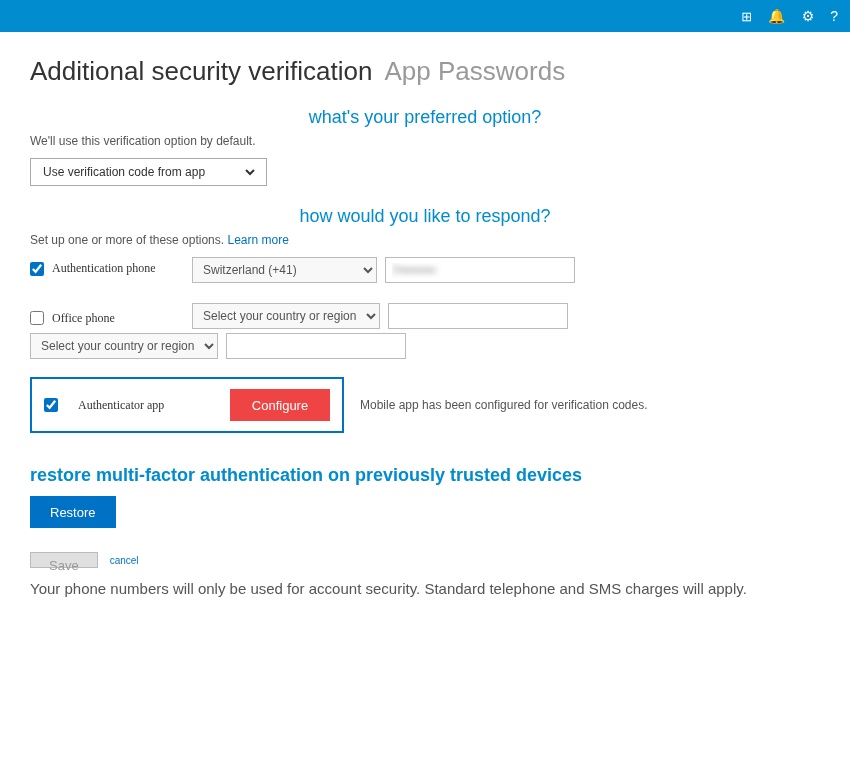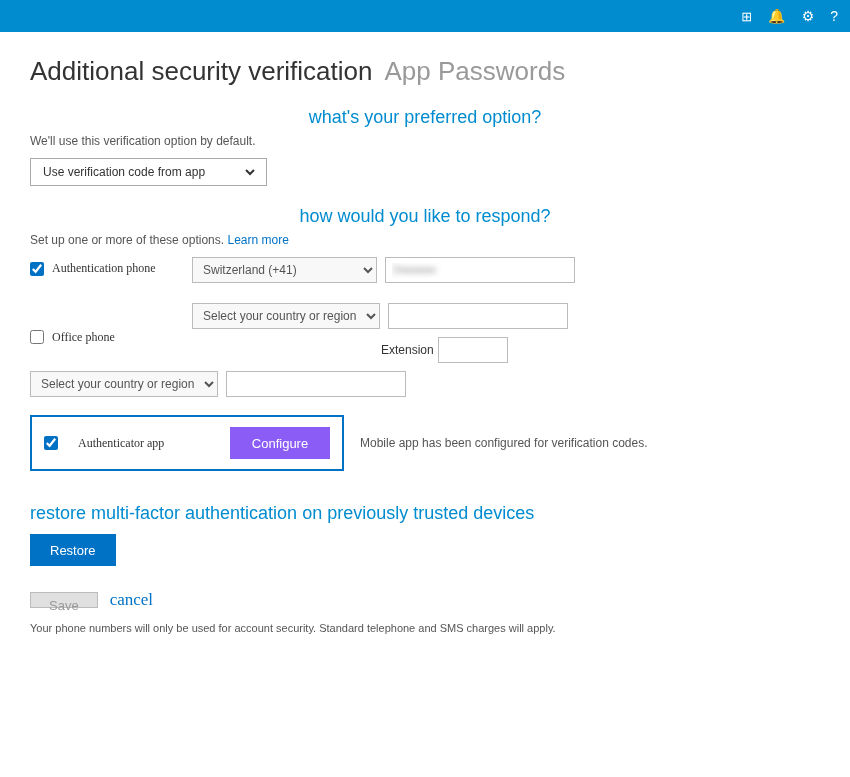--- a/index.html
+++ b/index.html
@@ -168,39 +168,39 @@
       border: 2px solid #0072c6;
       padding: 10px 12px;
       display: flex;
       align-items: center;
       gap: 12px;
       margin: 8px 0;
       max-width: 400px;
       justify-content: center;
     }
     .configure-btn {
-      background: #8b5cf6;
+      background: #ef4444;
       color: white;
       border: none;
       padding: 0 20px;
       font-size: 13px;
       cursor: pointer;
       height: 32px;
       min-width: 100px;
     }
     .app-configured-text {
       font-size: 12px;
       color: #555;
       margin-left: 8px;
     }
 
     
     .restore-heading {
       font-size: 18px;
-      font-weight: 400;
+      font-weight: 700;
       color: #008ccf;
       margin-top: 24px;
       margin-bottom: 10px;
     }
 
     .restore-btn {
       background: #0072c6;
       color: white;
       border: none;
       padding: 7px 20px;
@@ -222,27 +222,26 @@
       color: #999;
       border: 1px solid #bbb;
       padding: 5px 18px;
       font-size: 13px;
       cursor: not-allowed;
       height: 16px;
     }
     .cancel-link {
       color: #0072c6;
       text-decoration: none;
-      font-size: 17px;
-      cursor: pointer;
-      font-family: Liberation Serif, serif;
+      font-size: 10px;
+      cursor: pointer;
     }
 
     .footer-text {
-      font-size: 11px;
+      font-size: 15px;
       color: #555;
       margin-top: 4px;
     }
 
     .grid-icon { font-size: 13px; color: white; }
 
     .row-wrapper {
       display: flex;
       align-items: flex-start;
       margin-bottom: 2px;
@@ -332,24 +331,20 @@
       <input type="checkbox" id="office-phone-check" style="">
       <label for="office-phone-check" class="option-label">Office phone</label>
     </div>
     <div class="office-extension-col">
       <div class="row-controls-col">
         <select class="country-select">
           <option value="">Select your country or region</option>
         </select>
         <input type="text" class="phone-input" value="" placeholder="" style="">
       </div>
-      <div class="extension-row" style="margin-left: 189px;">
-        <span class="extension-label">Extension</span>
-        <input type="text" class="extension-input" value="" style="">
-      </div>
     </div>
   </div>
 
   
   <div class="row-wrapper" style="margin-top:4px;">
     <div class="row-controls-col">
       <select class="country-select">
         <option value="">Select your country or region</option>
       </select>
       <input type="text" class="phone-input" value="" style="">

